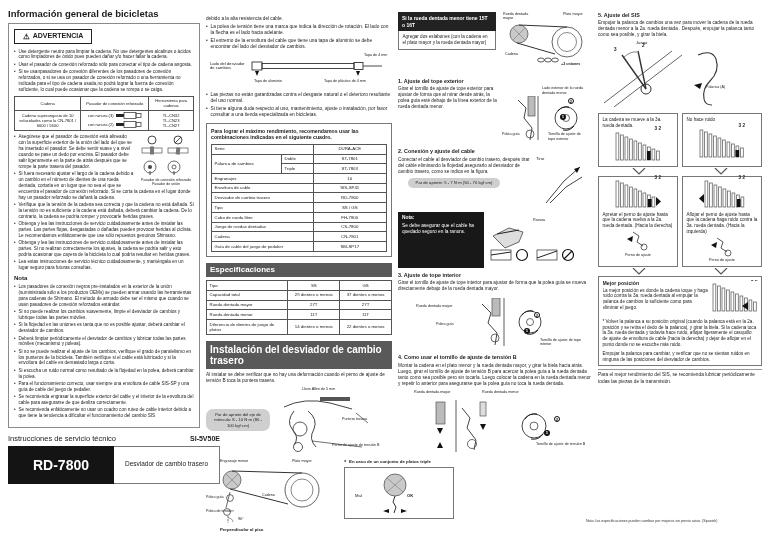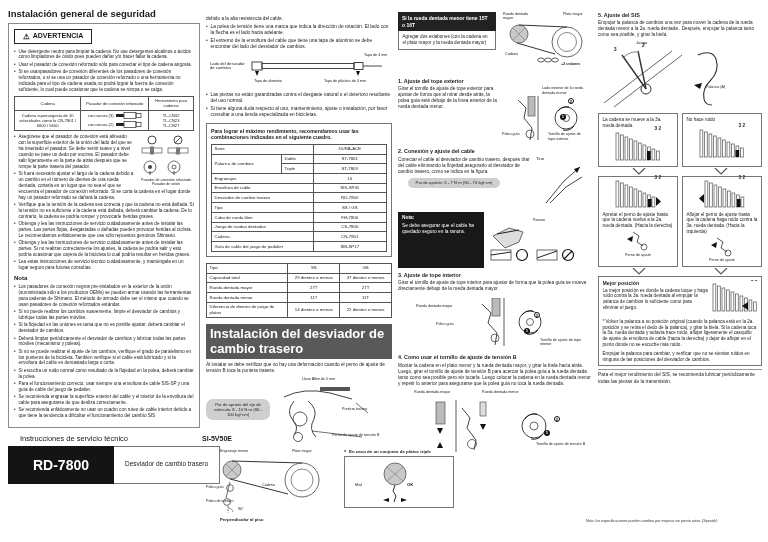--- a/index.html
+++ b/index.html
@@ -20,21 +20,21 @@
   ul.blist { list-style:none; margin:2px 0 3px; padding:0; }
   .blist li { position:relative; padding-left:4.5px; margin-bottom:1.4px; }
   .blist li::before { content:"•"; position:absolute; left:0; }
 
   .ctable { width:100%; border-collapse:collapse; margin:2.5px 0 3.5px; font-size:4.1px; }
   .ctable th,.ctable td { border:0.6px solid #555; padding:1.5px 2px; text-align:center; vertical-align:middle; font-weight:normal; }
 
   .fl-d { float:right; width:56px; margin:1px 0 2px 3px; text-align:center; font-size:3.6px; line-height:1.15; color:#222; }
   .nota-h { font-weight:bold; font-size:6px; margin:4px 0 1.5px; }
 
-  .foot-row { display:flex; justify-content:space-between; align-items:baseline; width:212px; margin-top:6px; font-size:7.5px;margin-left:12px; }
+  .foot-row { display:flex; justify-content:space-between; align-items:baseline; width:212px; margin-top:6px; font-size:7.5px; }
   .doc-num { font-weight:bold; font-size:7px; }
   .model-strip { display:flex; width:212px; height:38px; margin-top:3px; }
   .model-black { width:106px; background:#141414; color:#fff; display:flex; align-items:center; justify-content:center; font-weight:bold; font-size:14px; }
   .model-desc { width:106px; border:1px solid #777; border-left:none; display:flex; align-items:center; justify-content:center; text-align:center; font-size:6.5px; line-height:1.35; }
 
   .bar { background:#595959; color:#fff; font-weight:bold; font-size:8px; padding:2.5px 4px; margin:0 0 3px; line-height:1.15; }
   .combobox { border:1px solid #777; padding:4px; margin:5px 0 6px; }
   .combobox .intro { font-weight:bold; font-size:5.2px; line-height:1.25; margin:0 0 3px; }
   table.plain { width:100%; border-collapse:collapse; font-size:4.35px; }
   table.plain td { border:0.6px solid #555; padding:1.6px 2.5px; }
@@ -66,21 +66,21 @@
   .print-note { position:absolute; left:586px; top:519px; width:178px; font-size:3.6px; color:#333; text-align:left; }
   .trip-note { position:relative; padding-left:5px; font-size:4.4px; font-weight:bold; line-height:1.2; }
   .trip-note::before { content:"●"; position:absolute; left:0; font-size:3.8px; }
 </style>
 </head>
 <body>
 
 <div class="page">
 
   <div class="col" id="col1">
-    <h1 class="title">Instalación general de seguridad</h1>
+    <h1 class="title">Información general de bicicletas</h1>
 
     <div class="warnbox">
       <div class="advert">
         <span class="warn-ico">⚠</span>
         <span>ADVERTENCIA</span>
       </div>
 
       <ul class="blist">
         <li>Use detergente neutro para limpiar la cadena. No use detergentes alcalinos o ácidos como limpiadores de óxido pues pueden dañar y/o hacer fallar la cadena.</li>
         <li>Usar el pasador de conexión reforzado sólo para conectar el tipo de cadena angosta.</li>
@@ -251,20 +251,21 @@
               <td class="val">CN-7801</td>
             </tr>
         <tr>
               <td colspan="2">Guía de cable del juego de pedalier</td>
               <td class="val">SM-SP17</td>
             </tr>
       </tbody>
         </table>
     </div>
 
+    <div class="bar">Especificaciones</div>
     <table class="plain">
       <tbody>
           <tr>
         <td style="width:44%">Tipo</td>
         <td class="val" style="width:28%">SS</td>
         <td class="val" style="width:28%">GS</td>
       </tr>
       <tr>
             <td>Capacidad total</td>
             <td class="val">29 dientes o menos</td>
@@ -281,21 +282,21 @@
             <td class="val">11T</td>
           </tr>
       <tr>
             <td>Diferencia de dientes de juego de platos</td>
             <td class="val">14 dientes o menos</td>
             <td class="val">22 dientes o menos</td>
           </tr>
     </tbody>
       </table>
 
-    <div class="bar" style="margin-top:6px;font-size:13px;">Instalación del desviador de cambio trasero</div>
+    <div class="bar" style="margin-top:6px;font-size:10px;">Instalación del desviador de cambio trasero</div>
     <p class="step-b">Al instalar se debe verificar que no hay una deformación cuando el perno de ajuste de tensión B toca la puntera trasera.</p>
     <div class="diagram" style="height:70px;margin:3px 0 2px;">
       <svg style="position:absolute;left:58px;top:2px;" width="126" height="66" viewBox="0 0 126 66">
         <path d="M20,18 Q40,8 66,14 L88,20" fill="none" stroke="#444" stroke-width="1"></path>
         <path d="M30,22 q-8,10 -2,18 q8,8 2,16" fill="none" stroke="#444" stroke-width="1"></path>
         <path d="M44,22 q10,8 6,18 q-6,10 2,18" fill="none" stroke="#444" stroke-width="1"></path>
         <circle cx="36" cy="40" r="7" fill="none" stroke="#444" stroke-width="0.9"></circle>
         <circle cx="34" cy="58" r="4.5" fill="none" stroke="#444" stroke-width="0.9"></circle>
         <rect x="56" y="8" width="30" height="4" fill="#555"></rect>
         <line x1="92" y1="24" x2="104" y2="34" stroke="#333" stroke-width="0.7"></line>

